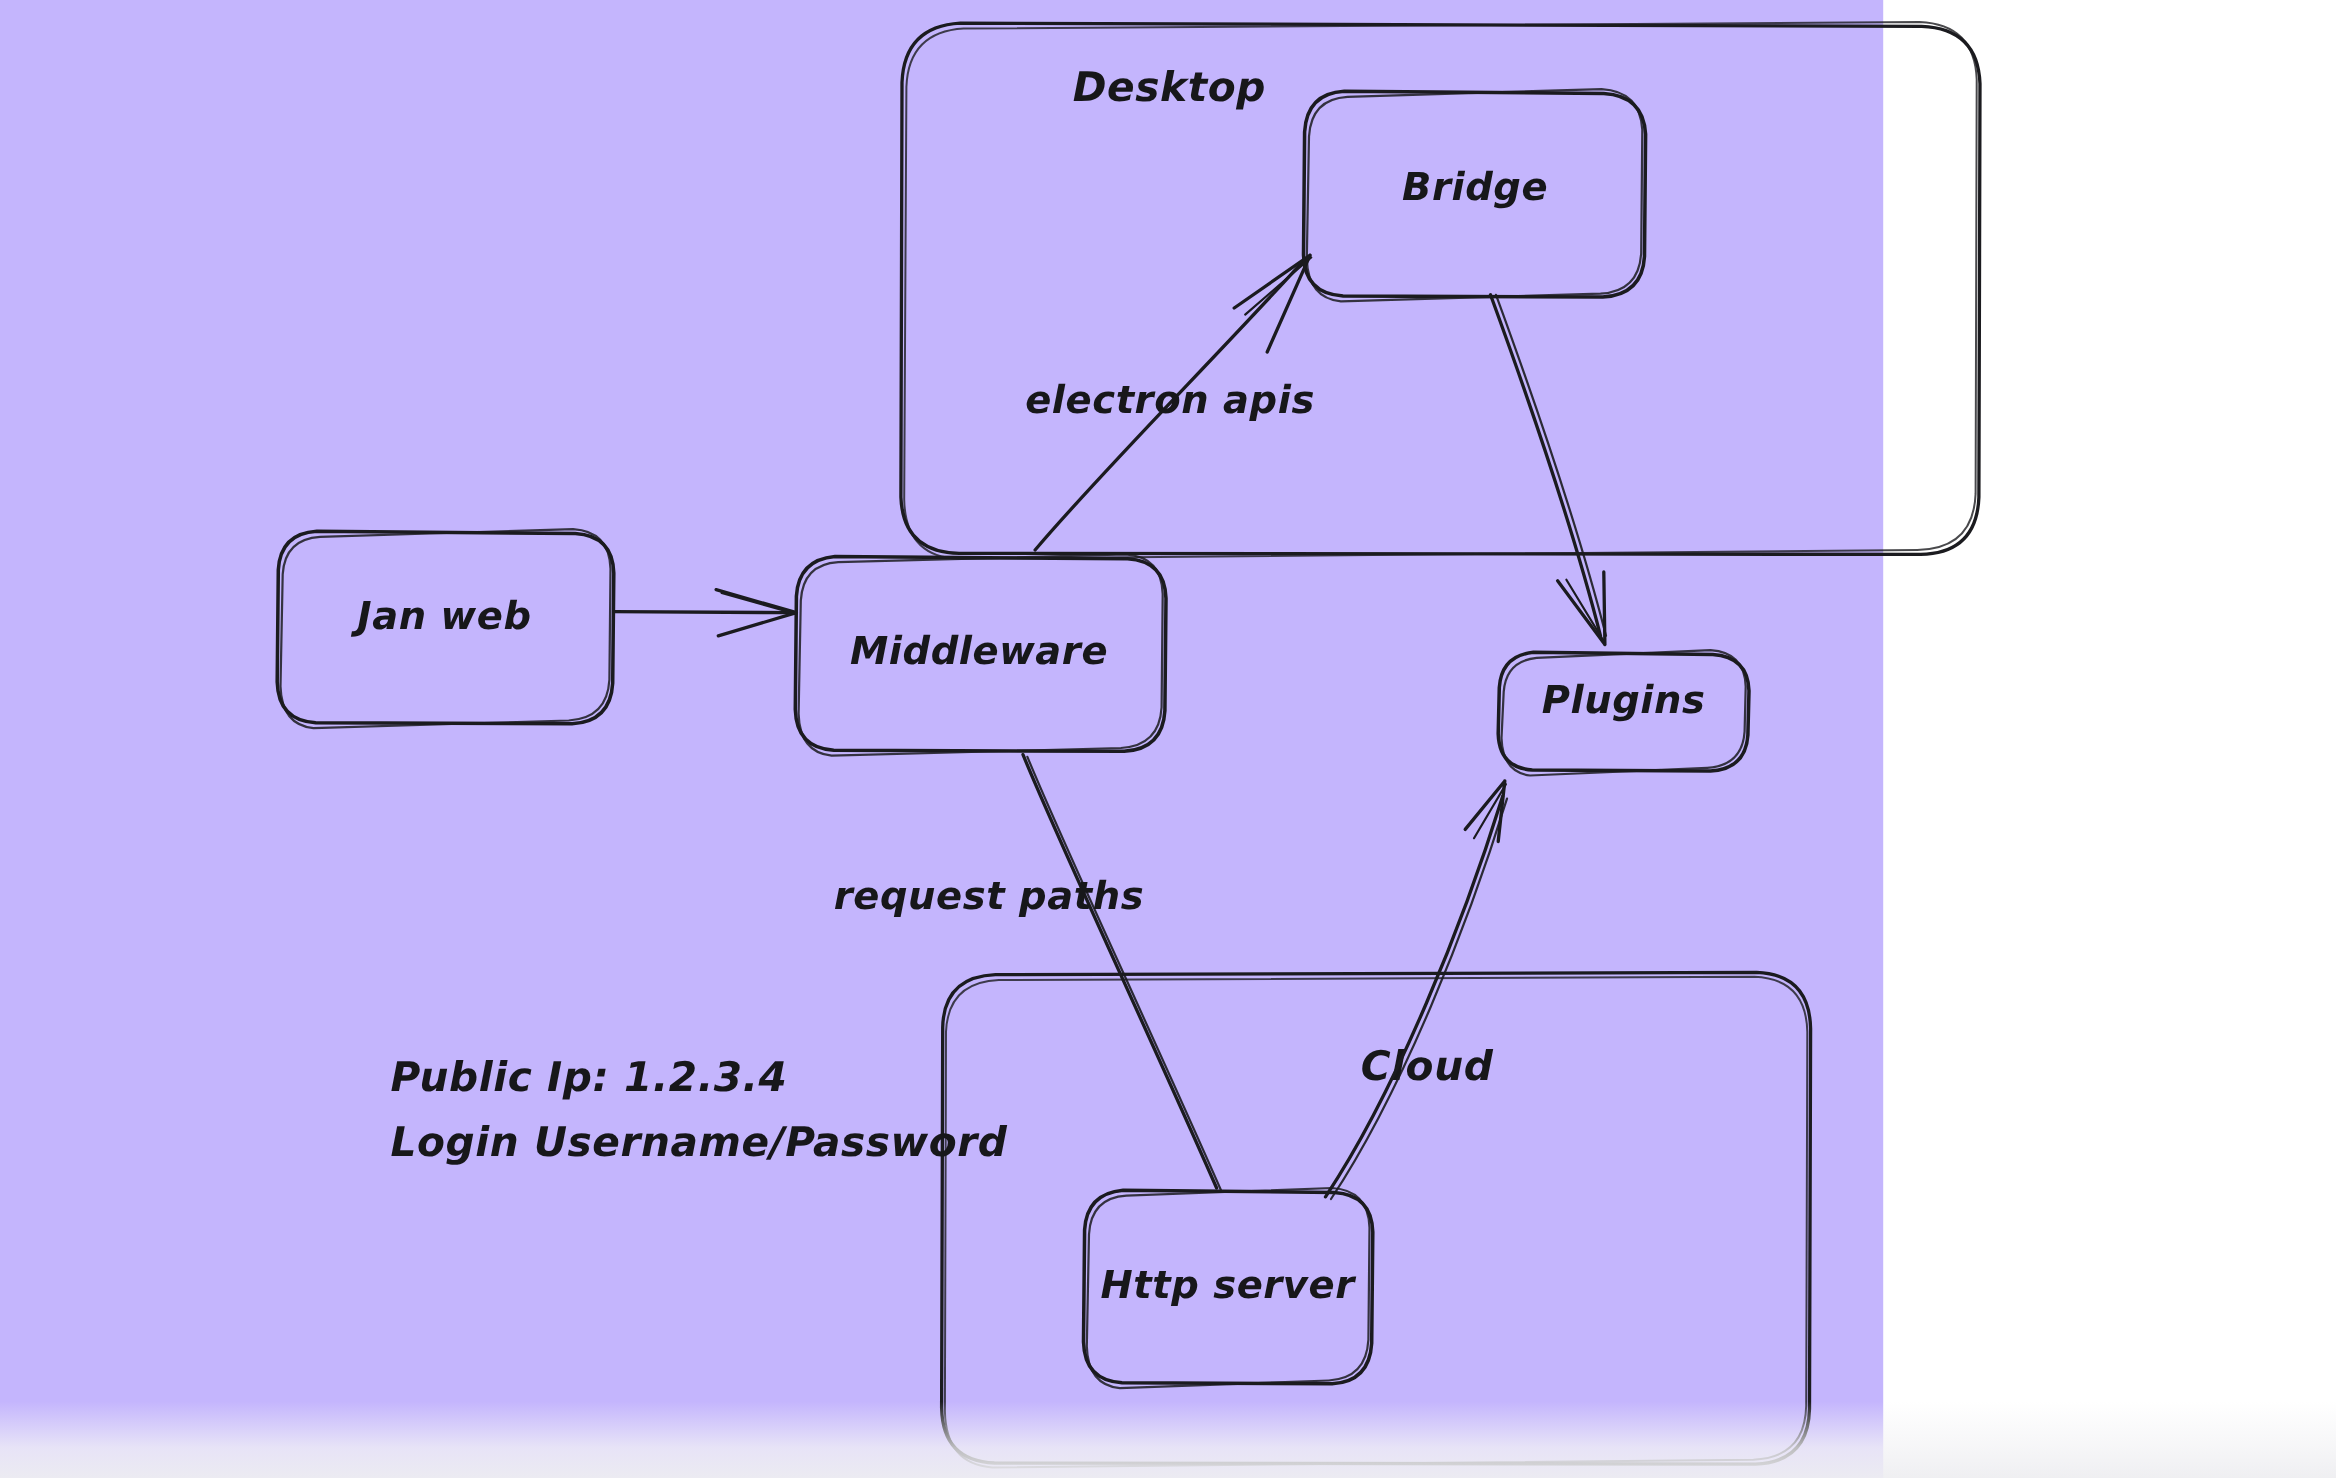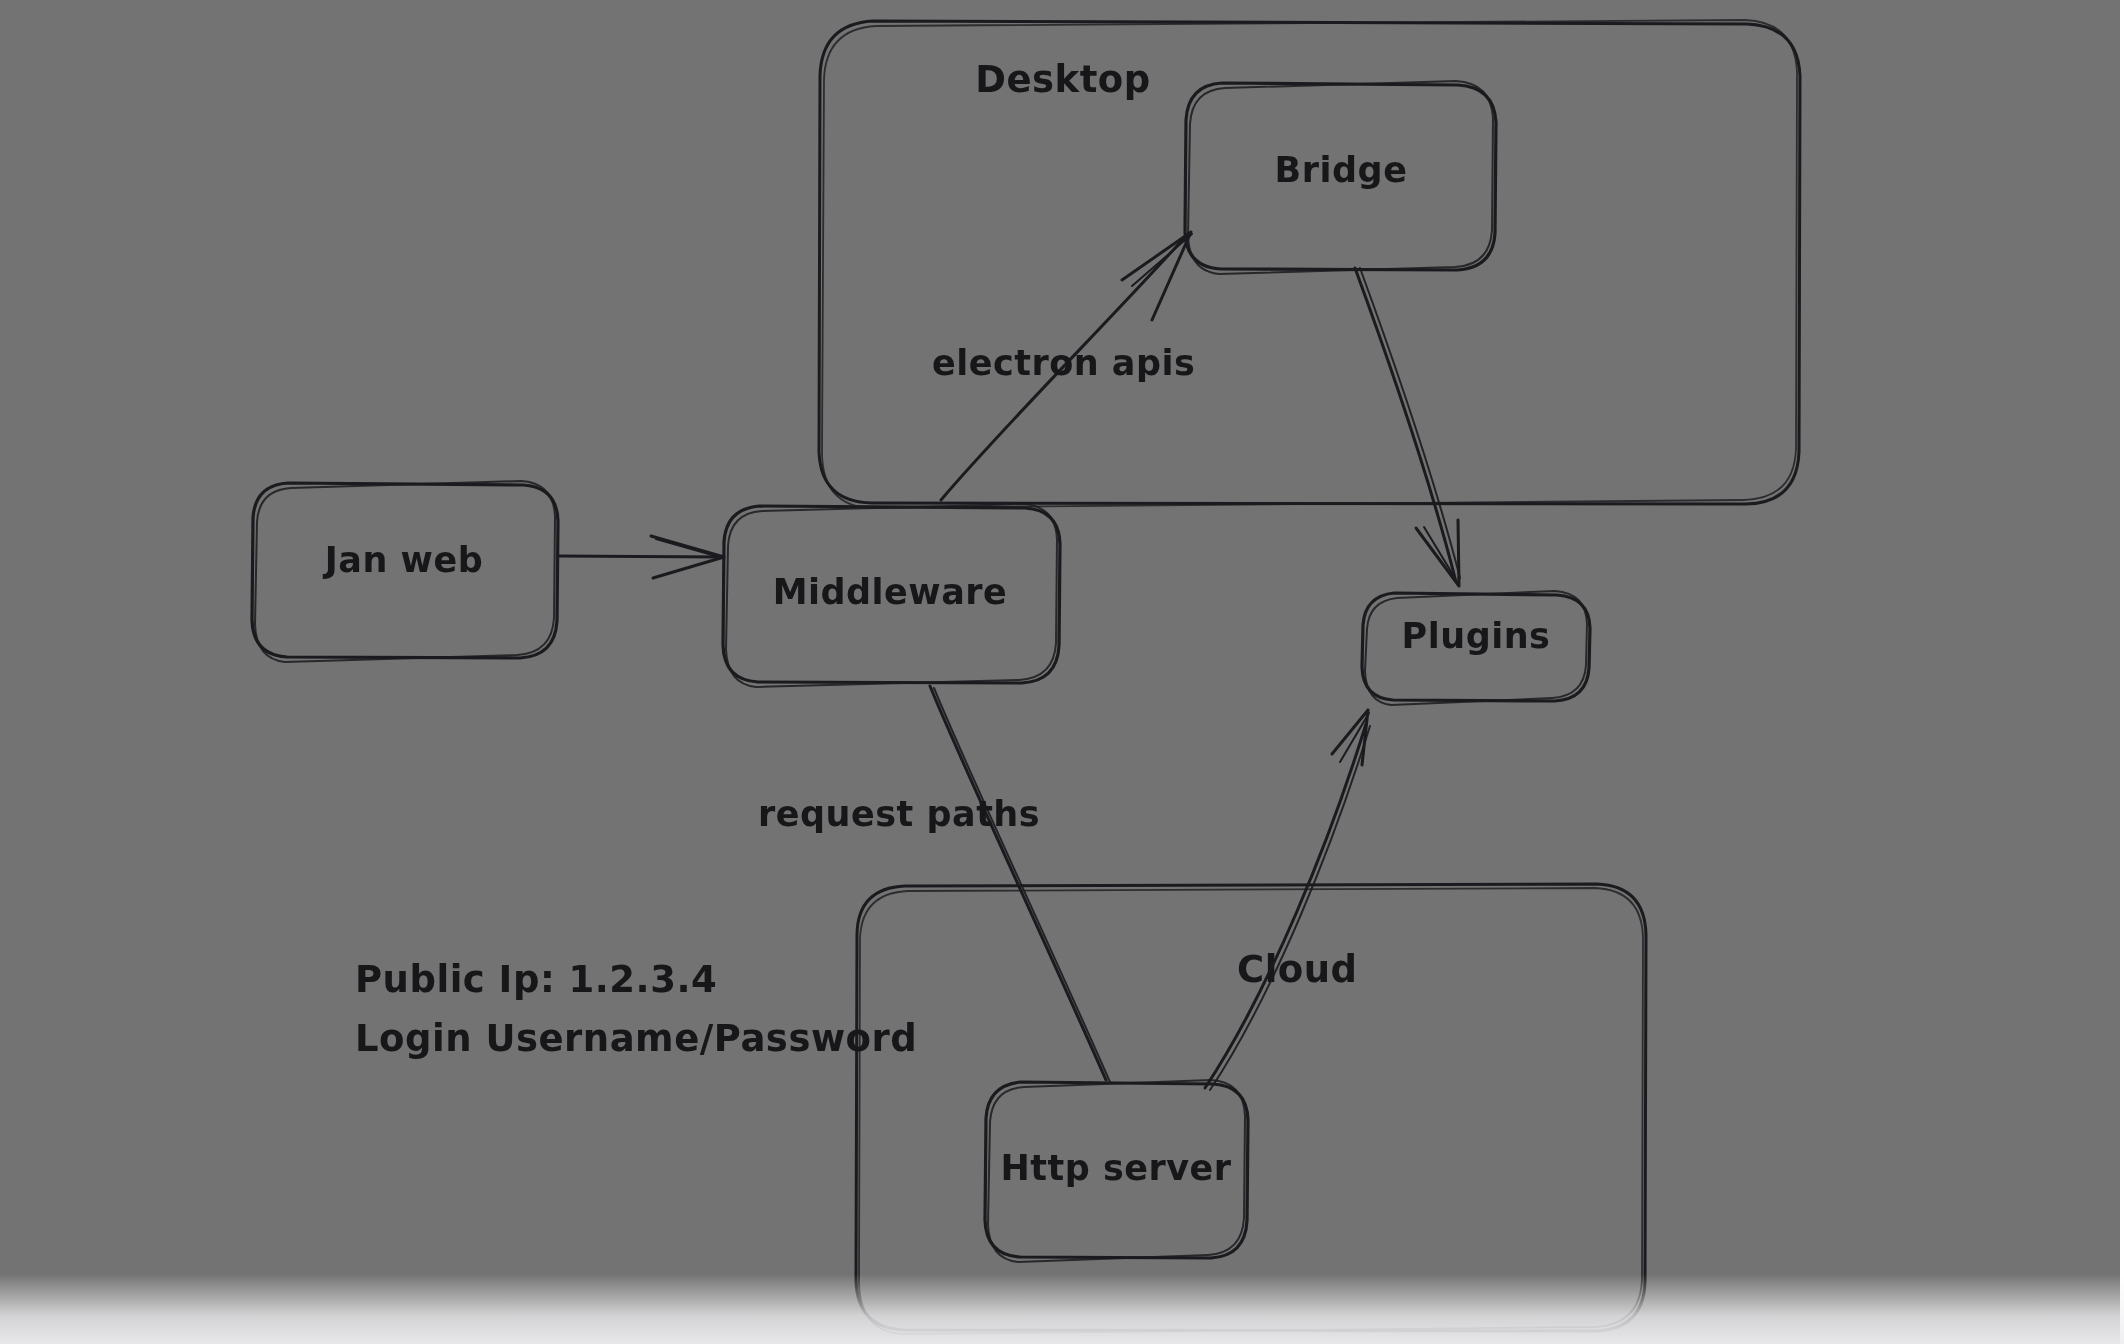--- a/index.html
+++ b/index.html
@@ -9,23 +9,24 @@
     background: #ffffff;
   }
   body {
     width: 2124px;
     height: 1344px;
     overflow: hidden;
     font-family: "DejaVu Sans", sans-serif;
   }
   #canvas {
     position: relative;
-    width: 2120px;
+    width: 1712px;
     height: 1344px;
-    background: #737373;
+    background: #c4b5fd;
+    font-style: italic;
   }
   #diagram-svg {
     position: absolute;
     left: 0;
     top: 0;
     width: 2124px;
     height: 1344px;
   }
   
   .sketch-stroke {

